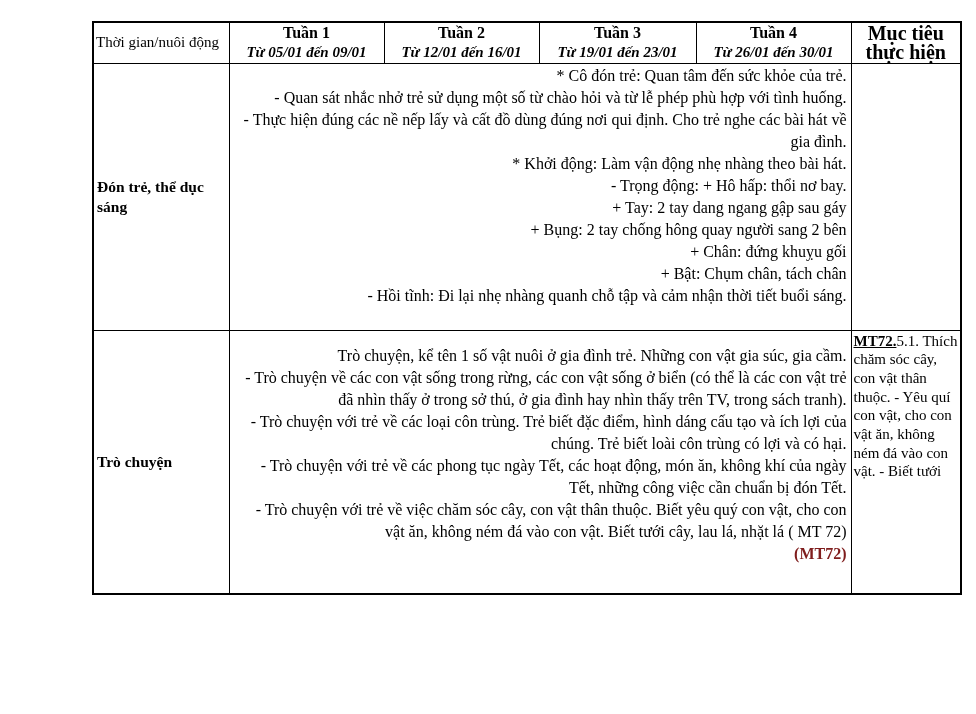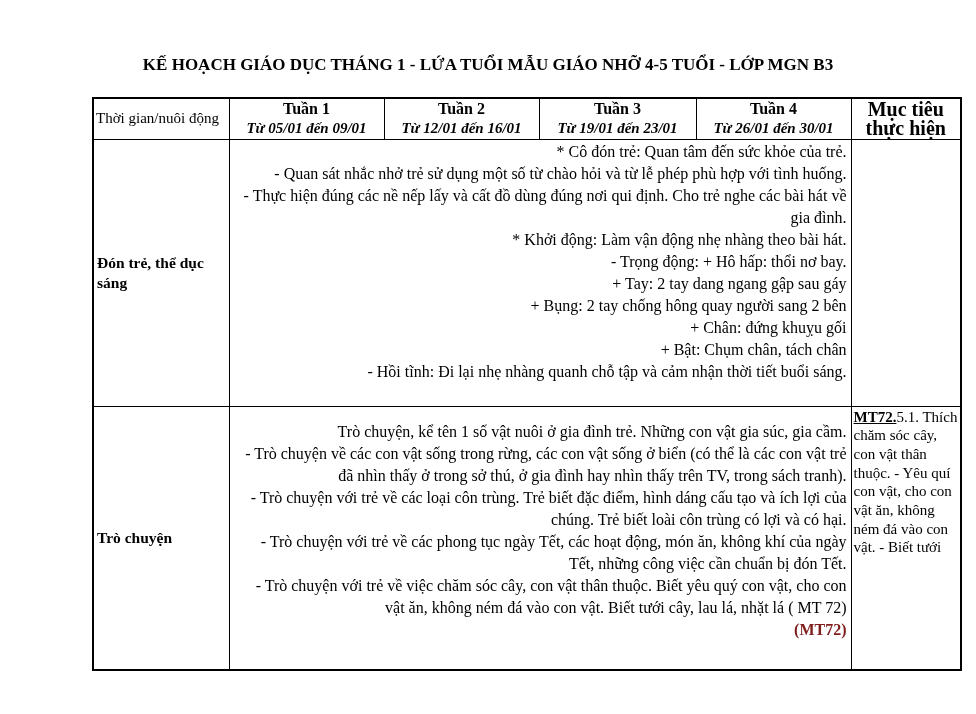--- a/index.html
+++ b/index.html
@@ -75,21 +75,20 @@
     vertical-align: top;
     padding: 1px 2px;
   }
   .tcode { font-weight: bold; text-decoration: underline; }
 </style>
 </head>
 <body>
 
 <div class="page">
 
-  <div class="doc-title">KẾ HOẠCH GIÁO DỤC THÁNG 1 - LỨA TUỔI MẪU GIÁO NHỠ 4-5 TUỔI - LỚP MGN B3</div>
 
   <table class="plan-table">
     <colgroup>
       <col style="width:136px">
       <col style="width:155px">
       <col style="width:155px">
       <col style="width:157px">
       <col style="width:155px">
       <col style="width:110px">
     </colgroup>

